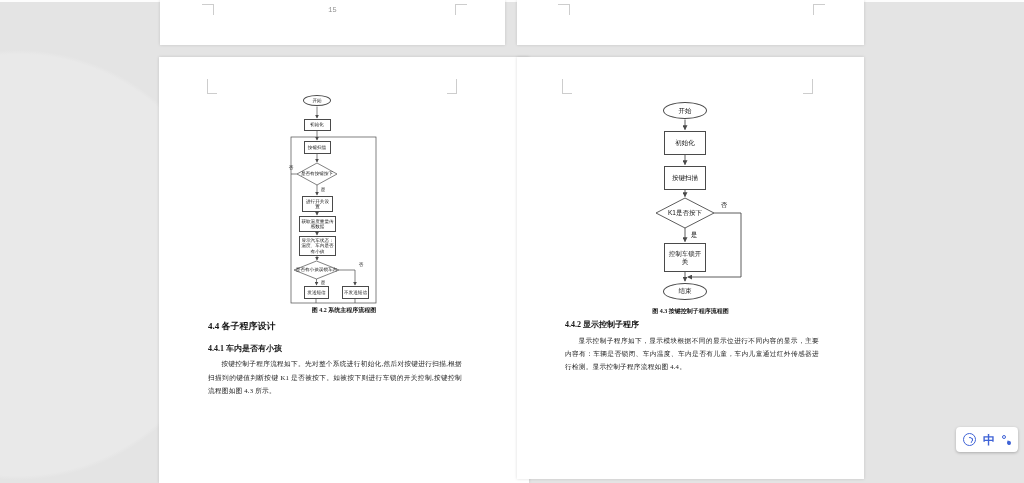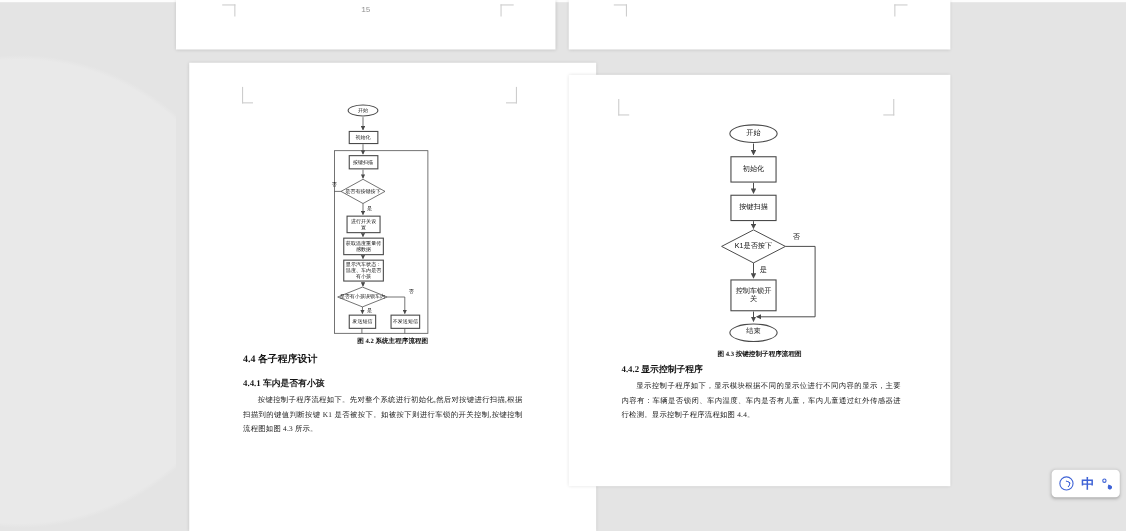--- a/index.html
+++ b/index.html
@@ -94,21 +94,21 @@
   <div class="page-num">15</div>
   <div class="mark tr" style="left:42px;top:4px"></div>
   <div class="mark tl" style="left:295px;top:4px"></div>
 </div>
 
 <div class="page" style="left:517px;top:0;width:347px;height:45px">
   <div class="mark tr" style="left:41px;top:4px"></div>
   <div class="mark tl" style="left:296px;top:4px"></div>
 </div>
 
-<div class="page" style="left:172px;top:57px;width:370px;height:426px">
+<div class="page" style="left:159px;top:57px;width:370px;height:426px">
   <div class="mark bl" style="left:48px;top:22px"></div>
   <div class="mark br" style="left:288px;top:22px"></div>
 
   <svg class="lines" width="345" height="426" viewBox="0 0 345 426">
     <defs>
       <marker id="ah1" markerUnits="userSpaceOnUse" markerWidth="4" markerHeight="4" refX="3.4" refY="2" orient="auto">
         <path d="M0,0 L4,2 L0,4 z" fill="#4a4a4a"></path>
       </marker>
     </defs>
     <g stroke="#4a4a4a" stroke-width="0.7" fill="none">
@@ -144,21 +144,21 @@
   <div class="flabel yn-s" style="left:160px;top:222px;width:8px;height:8px">是</div>
   <div class="fnode fc-s" style="left:145px;top:229px;width:25px;height:13px">发送短信</div>
   <div class="fnode fc-s" style="left:183px;top:229px;width:27px;height:13px">不发送短信</div>
   <div class="caption" style="top:249px">图 4.2 系统主程序流程图</div>
 
   <div class="h-big" style="left:49px;top:263px">4.4 各子程序设计</div>
   <div class="h-sub" style="left:49px;top:286px">4.4.1 车内是否有小孩</div>
   <div class="para" style="left:49px;top:300px;width:254px">按键控制子程序流程如下。先对整个系统进行初始化,然后对按键进行扫描,根据扫描到的键值判断按键 K1 是否被按下。如被按下则进行车锁的开关控制,按键控制流程图如图 4.3 所示。</div>
 </div>
 
-<div class="page" style="left:517px;top:68px;width:347px;height:374px">
+<div class="page" style="left:517px;top:57px;width:347px;height:422px">
   <div class="mark bl" style="left:45px;top:22px"></div>
   <div class="mark br" style="left:286px;top:22px"></div>
 
   <svg class="lines" width="347" height="426" viewBox="0 0 347 426">
     <defs>
       <marker id="ah2" markerUnits="userSpaceOnUse" markerWidth="5" markerHeight="5" refX="4.2" refY="2.5" orient="auto">
         <path d="M0,0 L5,2.5 L0,5 z" fill="#4a4a4a"></path>
       </marker>
     </defs>
     <g stroke="#4a4a4a" stroke-width="0.9" fill="none">

